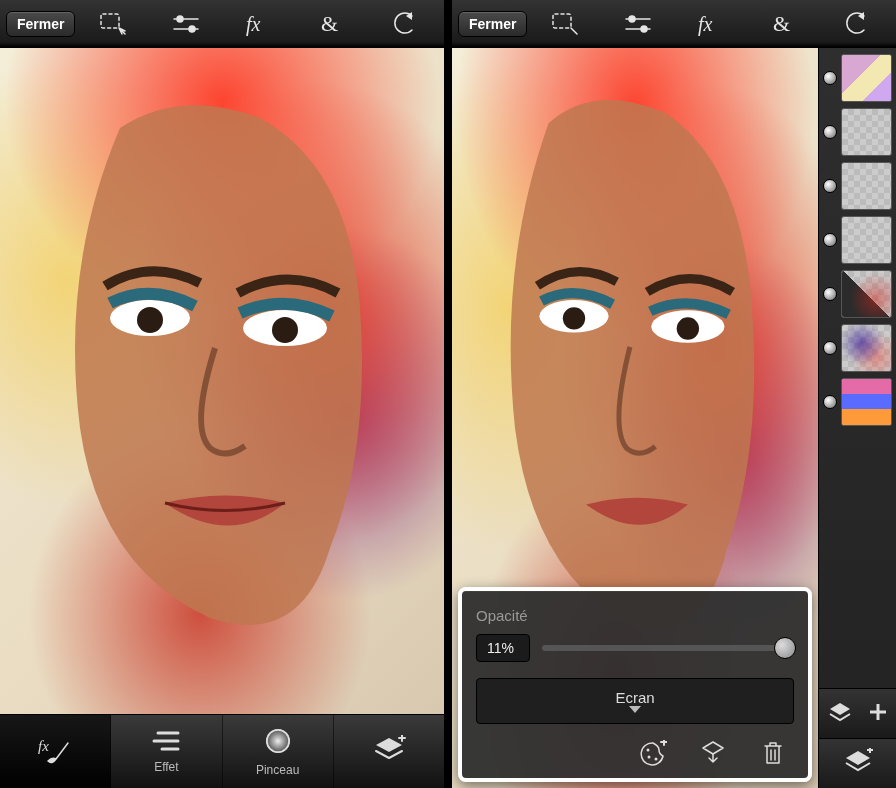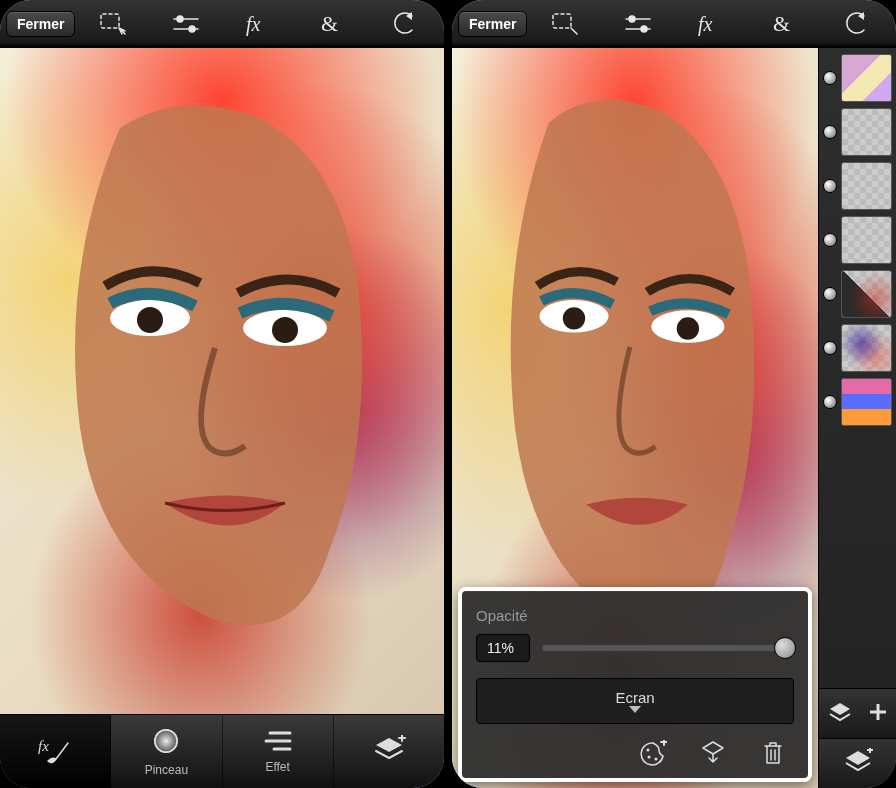--- a/index.html
+++ b/index.html
@@ -14,21 +14,20 @@
     color: #e0e0e0;
   }
   .screen {
     position: relative;
     width: 481px;
     height: 788px;
     background: #c4b5fd;
     display: flex;
     flex-direction: column;
     overflow: hidden;
-    border-radius: 31px;
   }
   
   .topbar {
     height: 48px;
     background: linear-gradient(to bottom,#333 0%,#1a1a1a 90%,#000 100%);
     display: flex;
     align-items: center;
     padding: 0 6px;
     gap: 4px;
     border-bottom: 1px solid #000;
@@ -234,43 +233,43 @@
   </div>
 
   <div class="bottombar">
     <div class="bslot">
       <span class="bicon">
         <svg width="34" height="30" viewBox="0 0 34 30">
             <text x="0" y="16" font-size="15" font-style="italic" font-family="serif" fill="#ddd" stroke="none">fx</text>
             <path d="M18 24 L30 8 M18 24 Q14 30 10 26 Q14 22 18 24Z" fill="#ddd" stroke="#ddd"></path>
           </svg>
       </span>
+    </div>
+    <div class="bslot">
+      <span class="bicon">
+        <svg width="28" height="24" viewBox="0 0 28 24">
+            <path d="M26 4 H6 M26 12 H2 M26 20 H10" stroke="#ddd" stroke-width="3"></path>
+          </svg>
+      </span>
+      <span>Effet</span>
     </div>
     <div class="bslot">
       <span class="bicon">
         <svg width="30" height="30" viewBox="0 0 30 30">
             <circle cx="15" cy="15" r="11" fill="none" stroke="#ddd" stroke-width="2"></circle>
             <circle cx="15" cy="15" r="11" fill="url(#g1)"></circle>
         <defs>
               <radialGradient id="g1">
                 <stop offset="0%" stop-color="#eee"></stop>
                 <stop offset="100%" stop-color="#555"></stop>
               </radialGradient>
             </defs>
           </svg>
       </span>
       <span>Pinceau</span>
-    </div>
-    <div class="bslot">
-      <span class="bicon">
-        <svg width="28" height="24" viewBox="0 0 28 24">
-            <path d="M26 4 H6 M26 12 H2 M26 20 H10" stroke="#ddd" stroke-width="3"></path>
-          </svg>
-      </span>
-      <span>Effet</span>
     </div>
     <div class="bslot">
       <span class="bicon">
         <svg width="34" height="30" viewBox="0 0 34 30">
             <path d="M17 3 L30 10 L17 17 L4 10 Z" fill="#ddd" stroke="none"></path>
             <path d="M4 16 L17 23 L30 16" stroke="#ddd" stroke-width="2" fill="none"></path>
             <path d="M27 3 H33 M30 0 V6" stroke="#ddd" stroke-width="2"></path>
           </svg>
       </span>
     </div>

